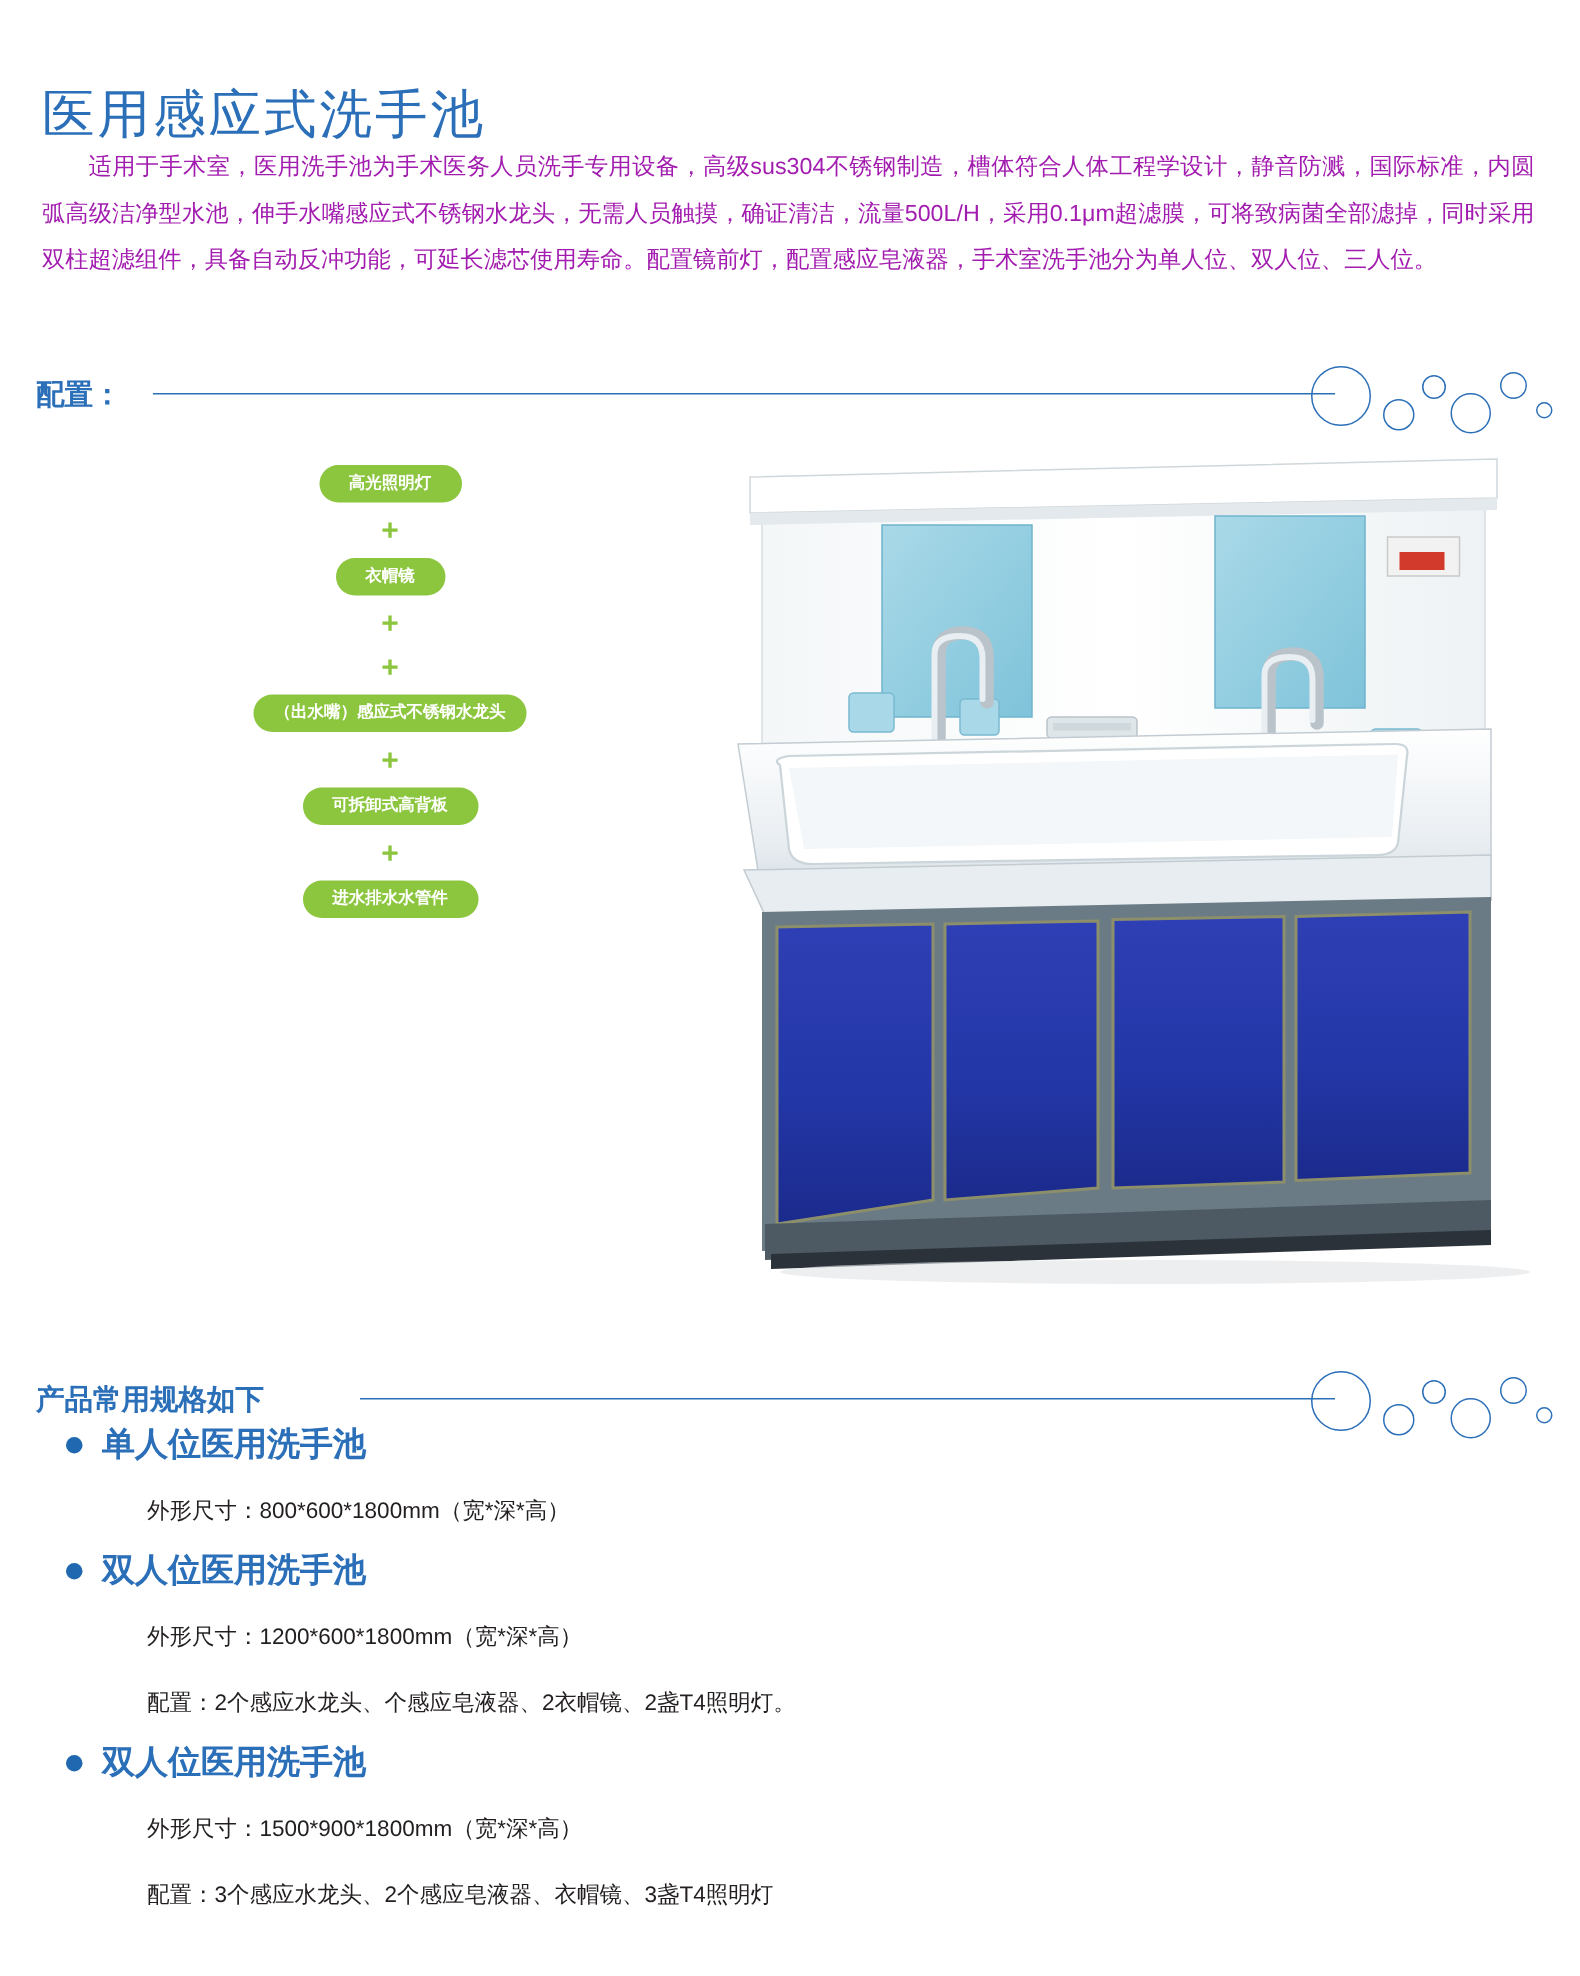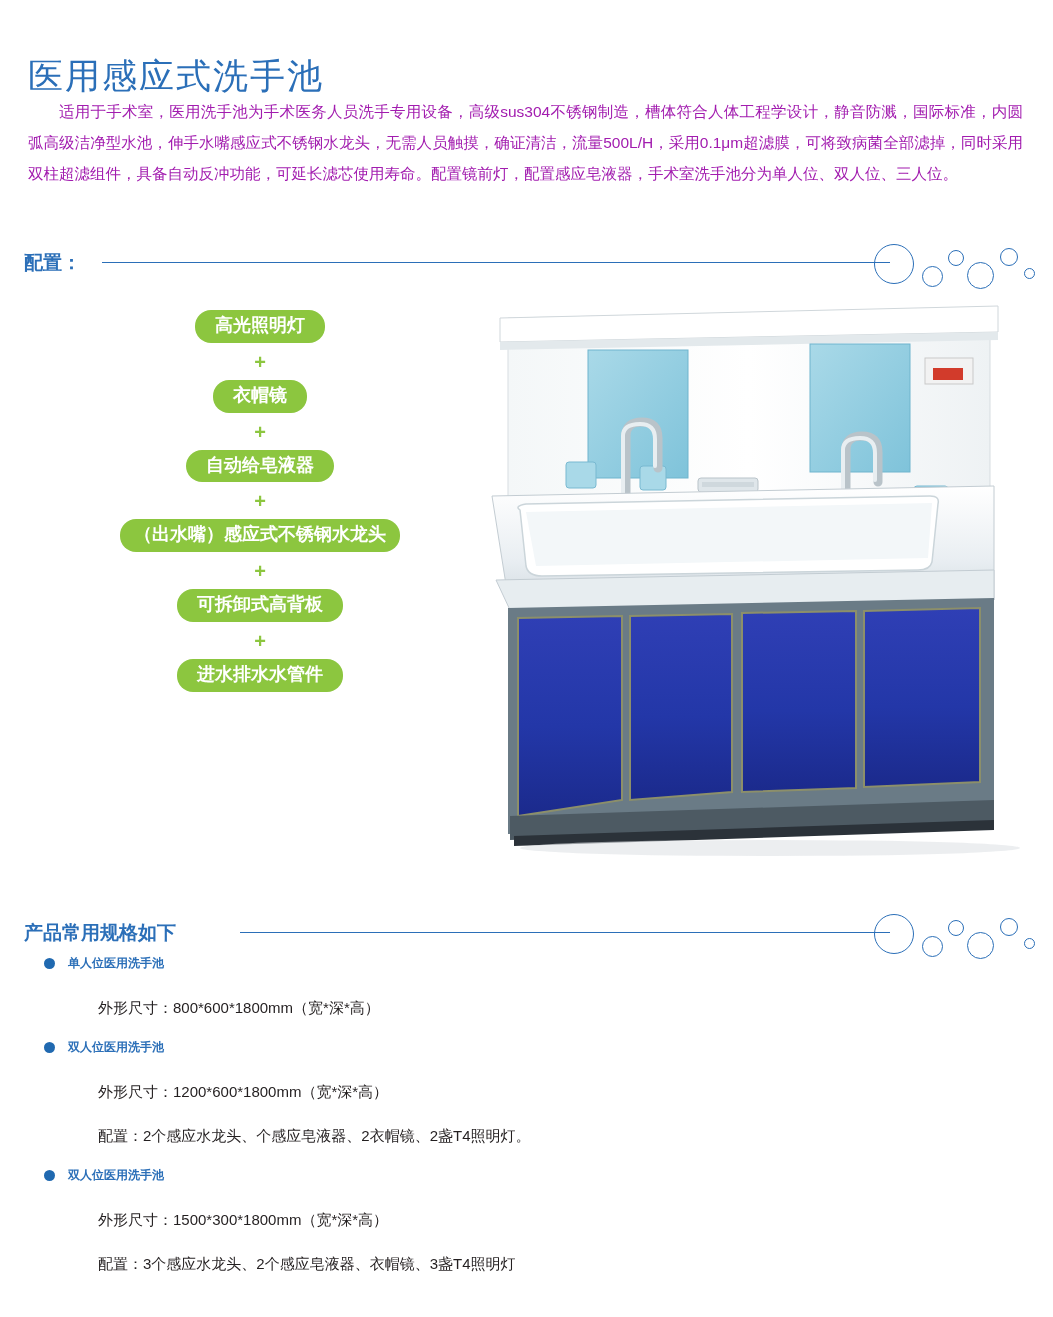--- a/index.html
+++ b/index.html
@@ -97,21 +97,21 @@
     top: 310px;
     width: 400px;
     text-align: center;
   }
   .pill {
     display: inline-block;
     padding: 6px 20px 7px 20px;
     border-radius: 16px;
     background: #8cc63f;
     color: #ffffff;
-    font-size: 18px;
+    font-size: 11px;
     font-weight: bold;
     line-height: 1.1;
     white-space: nowrap;
   }
   .pill.wide {
     padding: 6px 14px 7px 14px;
   }
   .plus {
     color: #8cc63f;
     font-size: 20px;
@@ -133,21 +133,21 @@
   .specs {
     position: absolute;
     left: 40px;
     top: 950px;
     width: 960px;
   }
   .spec-item { margin-bottom: 14px; }
   .spec-title {
     position: relative;
     padding-left: 28px;
-    font-size: 12px;
+    font-size: 22px;
     font-weight: bold;
     color: #2b6fb8;
     line-height: 26px;
   }
   .spec-title .dot {
     position: absolute;
     left: 4px;
     top: 8px;
     width: 11px;
     height: 11px;
@@ -181,21 +181,20 @@
       <span class="bubble b5"></span>
       <span class="bubble b6"></span>
     </div>
   </div>
 
   <div class="features">
     <div><span class="pill">高光照明灯</span></div>
     <div class="plus">+</div>
     <div><span class="pill">衣帽镜</span></div>
     <div class="plus">+</div>
-    <div><span class="pill">自动给皂液器</span></div>
     <div class="plus">+</div>
     <div><span class="pill wide">（出水嘴）感应式不锈钢水龙头</span></div>
     <div class="plus">+</div>
     <div><span class="pill">可拆卸式高背板</span></div>
     <div class="plus">+</div>
     <div><span class="pill">进水排水水管件</span></div>
   </div>
 
   <div class="photo">
     <svg width="560" height="560" viewBox="0 0 560 560" xmlns="http://www.w3.org/2000/svg">
@@ -299,19 +298,19 @@
       </div>
       <div class="spec-line">外形尺寸：1200*600*1800mm（宽*深*高）</div>
       <div class="spec-line">配置：2个感应水龙头、个感应皂液器、2衣帽镜、2盏T4照明灯。</div>
     </div>
 
     <div class="spec-item">
       <div class="spec-title">
         <span class="dot"></span>
         <span>双人位医用洗手池</span>
       </div>
-      <div class="spec-line">外形尺寸：1500*300*1800mm（宽*深*高）</div>
+      <div class="spec-line">外形尺寸：1500*900*1800mm（宽*深*高）</div>
       <div class="spec-line">配置：3个感应水龙头、2个感应皂液器、衣帽镜、3盏T4照明灯</div>
     </div>
 
   </div>
 
 </div>
 
 </body></html>

